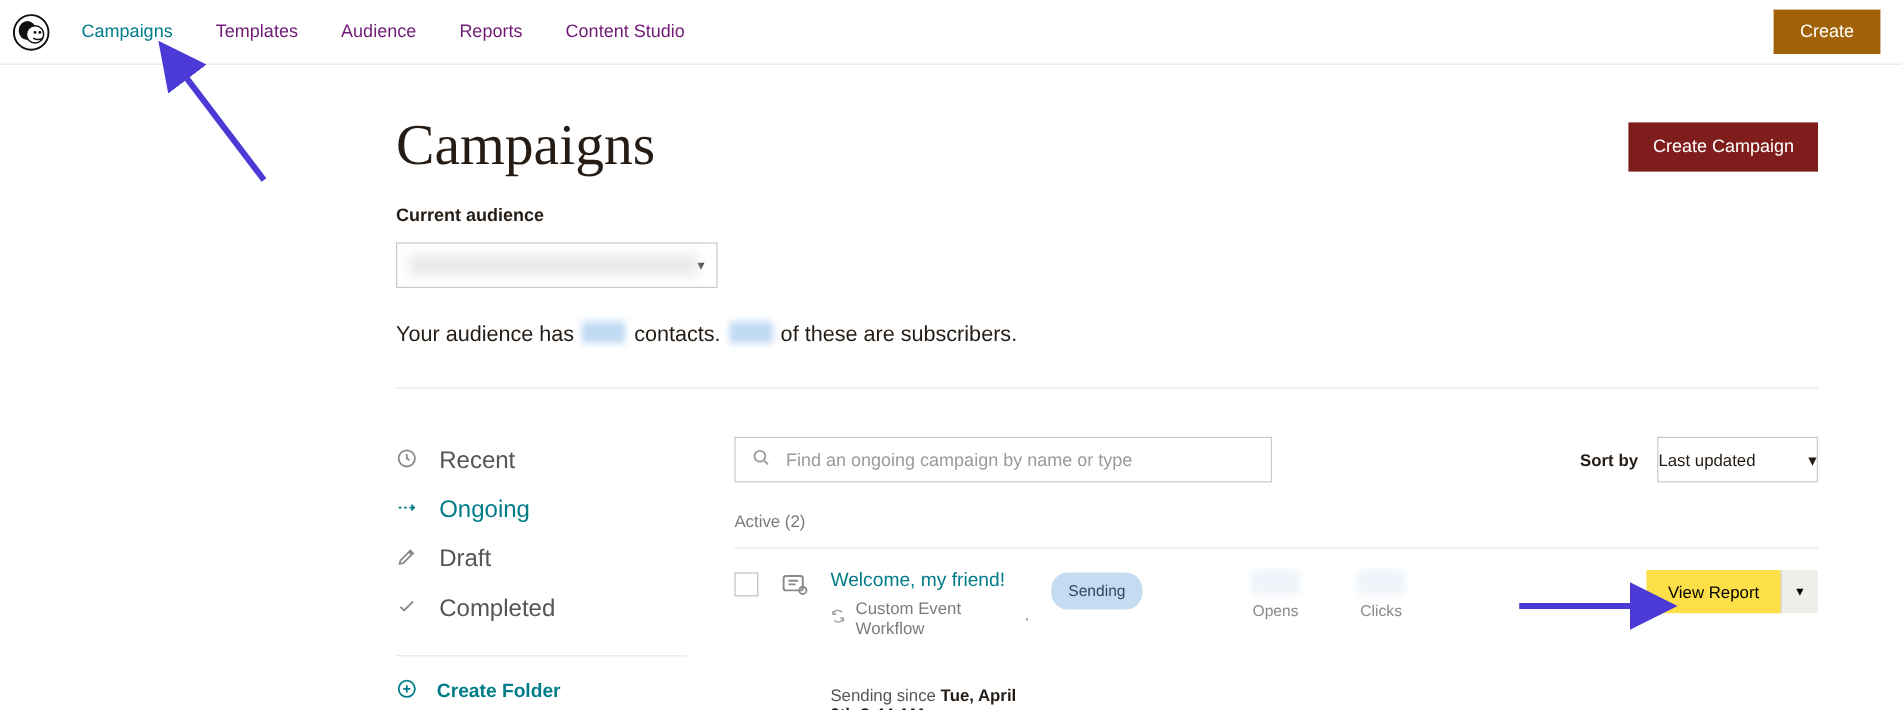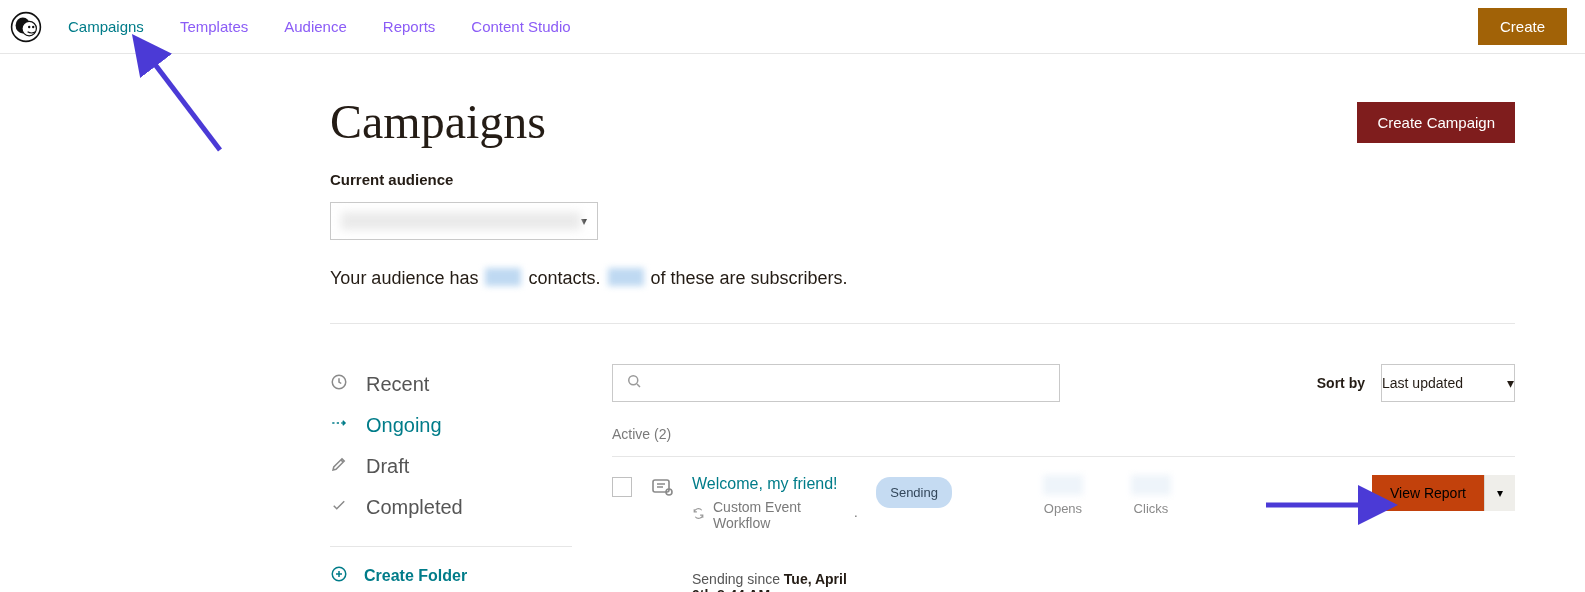--- a/index.html
+++ b/index.html
@@ -19,21 +19,21 @@
     padding: 0 18px 0 8px;
   }
   .logo {
     width: 36px; height: 36px;
     display: flex; align-items: center; justify-content: center;
     margin-right: 24px;
   }
   .nav-links { display: flex; gap: 36px; }
   .nav-link {
     font-size: 15px;
-    color: #8b5cf6;
+    color: #701a75;
     cursor: pointer;
   }
   .nav-link.active { color: #007c89; }
   .spacer { flex: 1; }
   .create-btn {
     background: #a16207;
     color: #fff;
     border: none;
     padding: 10px 22px;
     font-size: 15px;
@@ -257,21 +257,21 @@
   }
   .stat-label {
     font-size: 13px;
     color: #8a8a8a;
   }
   .row-actions {
     display: flex;
     margin-top: 0;
   }
   .view-report-btn {
-    background: #c2410c;
+    background: #fde047;
     border: none;
     padding: 10px 18px;
     font-size: 14px;
     cursor: pointer;
   }
   .dropdown-btn {
     background: #efeeea;
     border: none;
     border-left: 1px solid #d8d6d1;
     padding: 10px 12px;
@@ -379,20 +379,21 @@
 
     <div class="content">
       <div class="search-row">
         <div class="search-box">
           <span>
             <svg viewBox="0 0 24 24" width="18" height="18" fill="none" stroke="#9a9a9a" stroke-width="2">
                 <circle cx="11" cy="11" r="6"></circle>
                 <path d="M20 20l-4-4"></path>
               </svg>
           </span>
+          <input class="search-input" placeholder="Find an ongoing campaign by name or type" style="">
         </div>
         <div class="sort-wrap">
           <span class="sort-label">Sort by</span>
           <div class="sort-select">
             <span>Last updated</span>
             <span>▾</span>
           </div>
         </div>
       </div>
 

